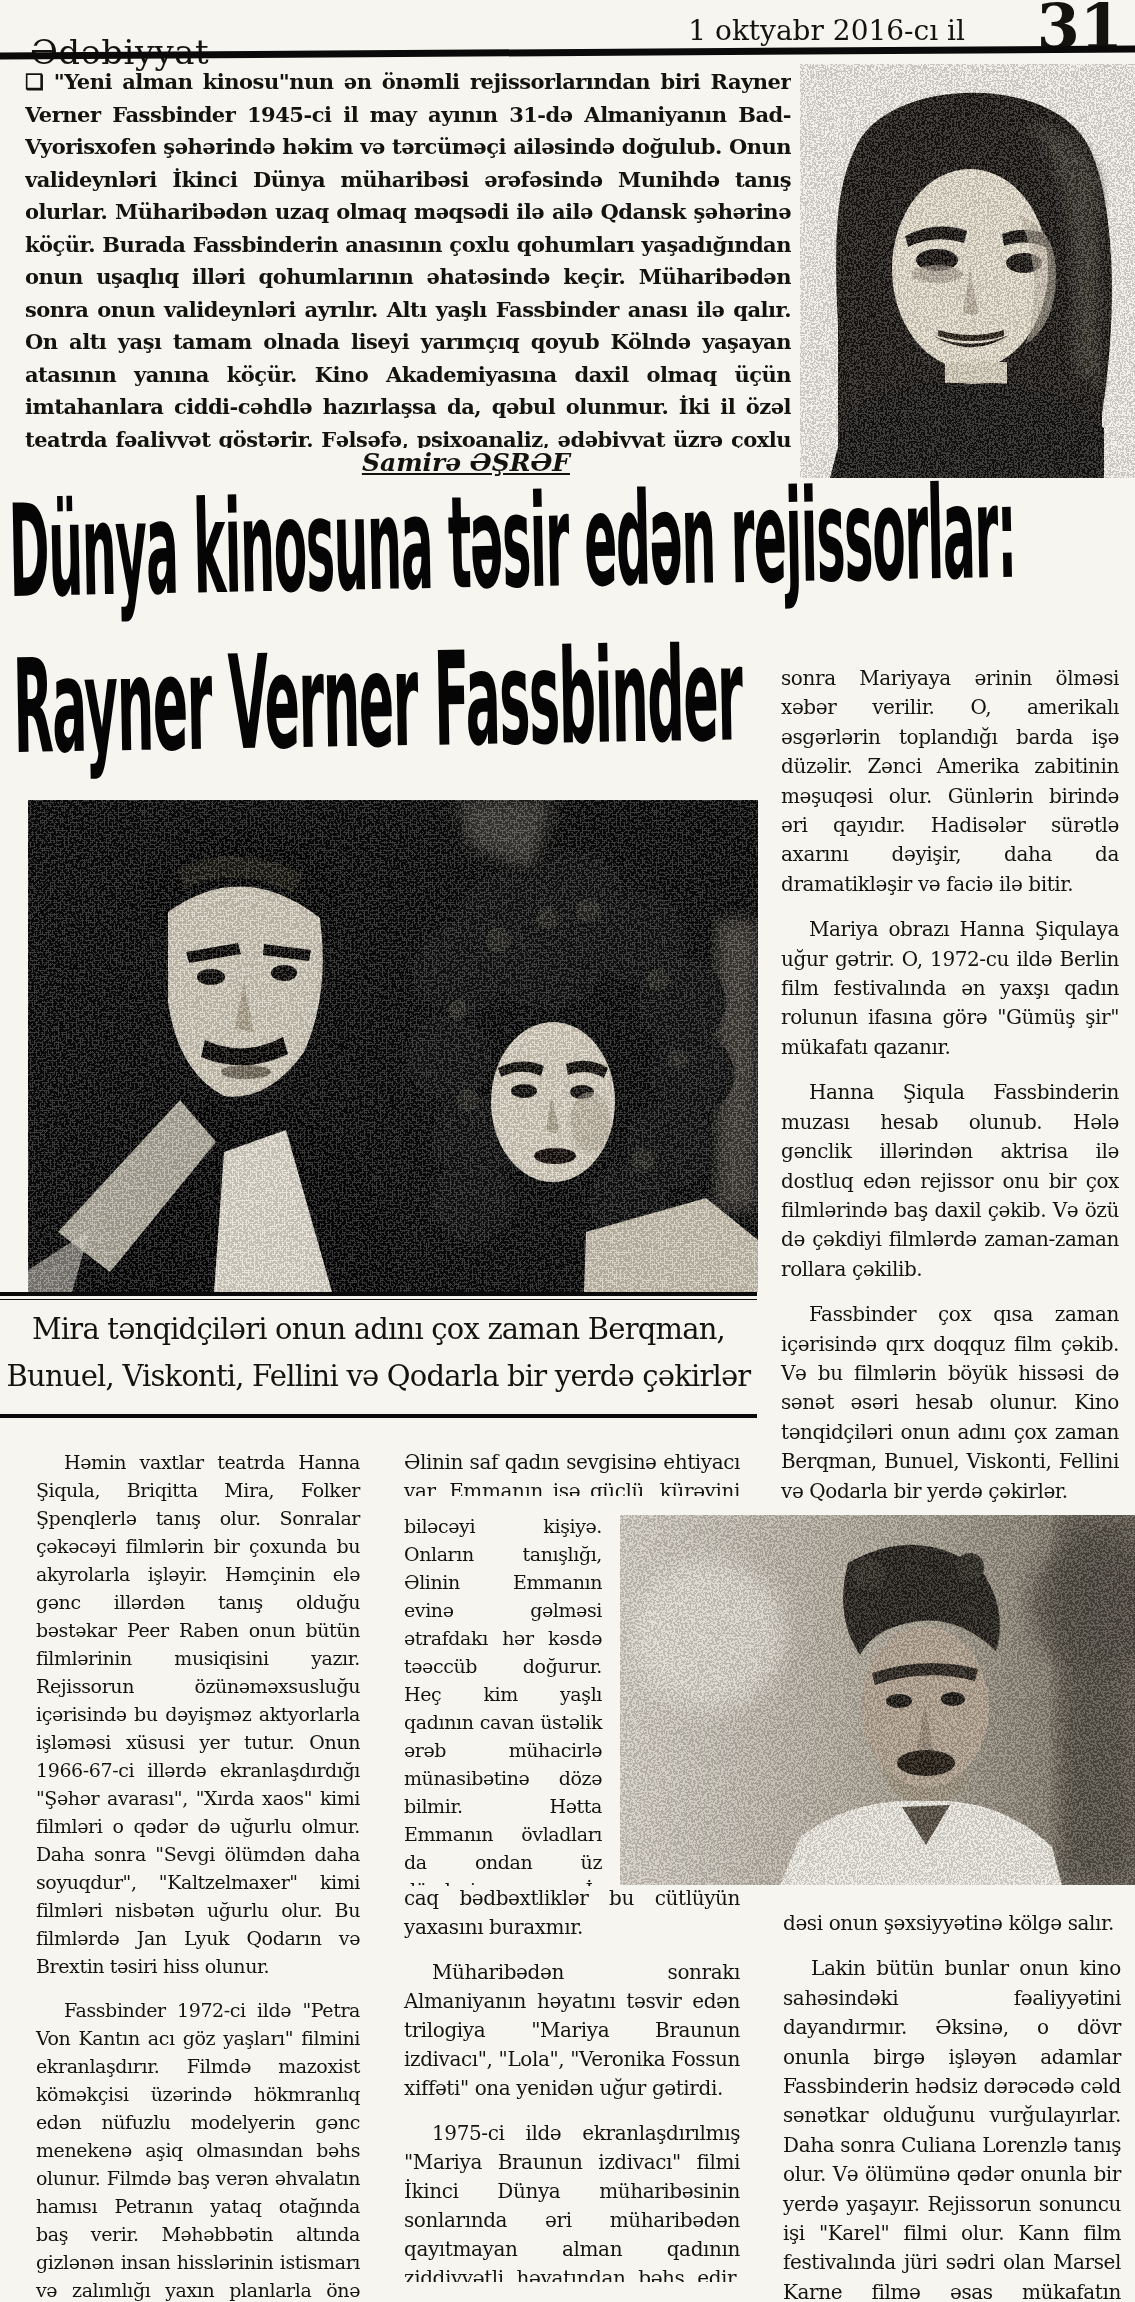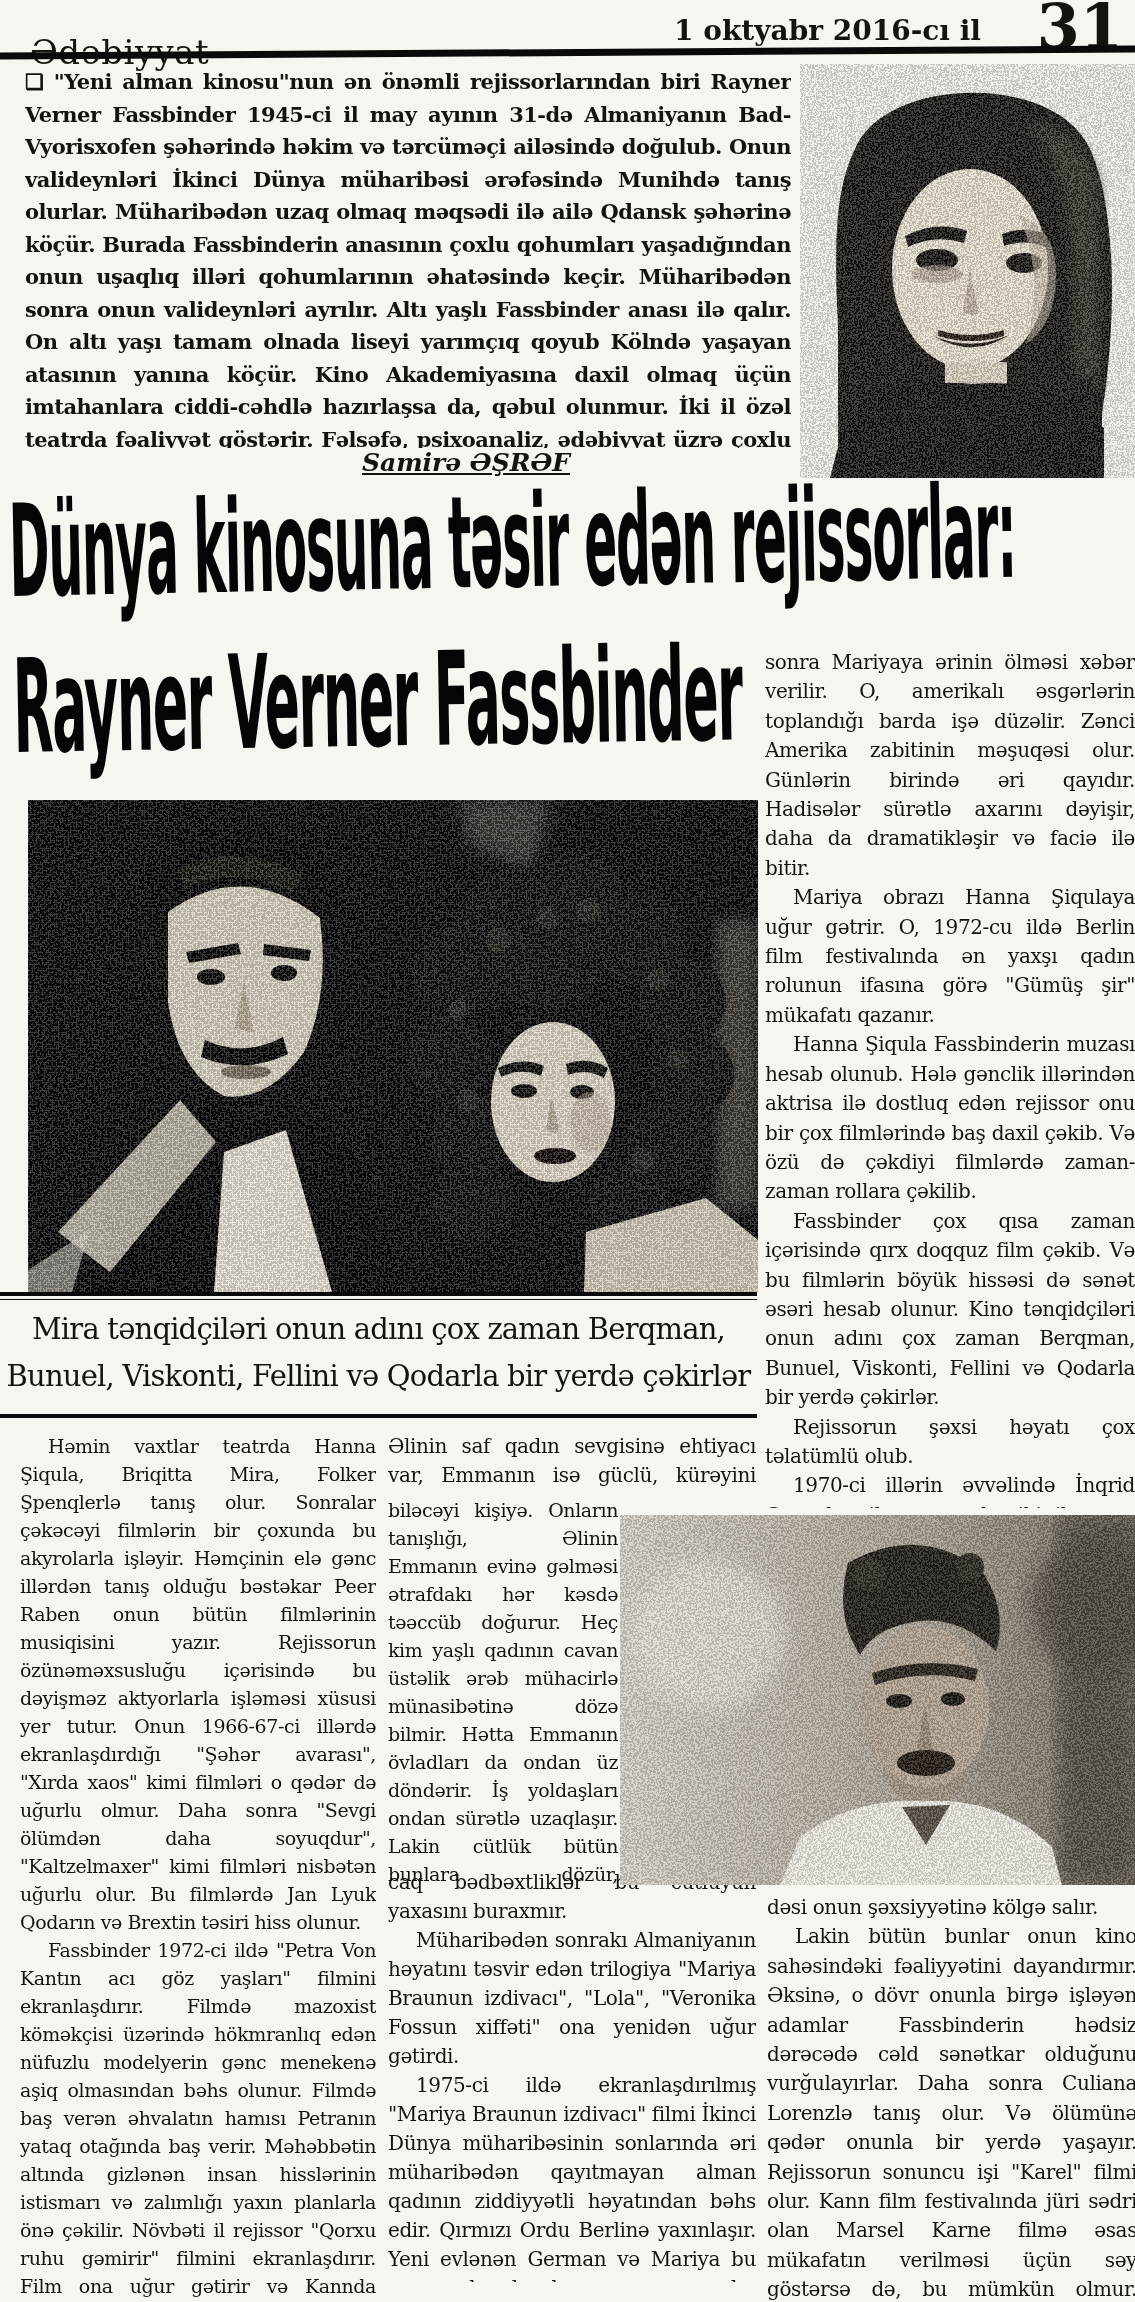--- a/index.html
+++ b/index.html
@@ -3,21 +3,21 @@
 <meta charset="utf-8">
 <style>
   html,body{margin:0;padding:0;background:#888;}
   .page{
     position:relative; width:1135px; height:2302px; overflow:hidden;
     background:#f7f5f0; color:#151310;
     font-family:"DejaVu Serif","Liberation Serif",serif;
   }
   
   .hdr-section{position:absolute;left:30px;top:6px;font-size:34px;font-weight:normal;letter-spacing:.5px;margin-top:26px;}
-  .hdr-date{position:absolute;right:154px;top:14px;font-size:28px;font-weight:bold;text-align:center;}
+  .hdr-date{position:absolute;right:170px;top:14px;font-size:28px;font-weight:normal;text-align:center;}
   .hdr-page{position:absolute;right:12px;top:-10px;font-size:62px;font-weight:bold;}
   .hdr-rule{position:absolute;left:0;top:49px;width:1140px;height:7px;background:#0a0a0a;transform:rotate(-0.35deg);}
   
   .intro{
     position:absolute;left:25px;top:66px;width:766px;height:382px;overflow:hidden;
     font-size:21px;font-weight:bold;line-height:32.5px;letter-spacing:-0.5px;
     text-align:justify;
   }
   .signature{
     position:absolute;left:330px;top:448px;width:240px;text-align:right;
@@ -33,21 +33,21 @@
   .photo-author{left:800px;top:64px;width:335px;height:414px;}
   .photo-couple{left:28px;top:800px;width:730px;height:492px;}
   .photo-man{left:620px;top:1515px;width:515px;height:370px;}
   
   .subhead-rule-top{position:absolute;left:0;top:1292px;width:757px;height:4px;background:#0a0a0a;}
   .subhead-rule-top2{position:absolute;left:0;top:1299px;width:757px;height:1px;background:#0a0a0a;}
   .subhead{position:absolute;left:0;top:1306px;width:757px;text-align:center;font-size:29px;line-height:47px;letter-spacing:-0.8px;}
   .subhead-rule-bot{position:absolute;left:0;top:1414px;width:757px;height:4px;background:#0a0a0a;}
   
   .col{position:absolute;text-align:justify;overflow:hidden;}
-  .col p{margin:0;text-indent:28px;}
+  .col p{margin:16px;text-indent:28px;}
   .col p.cont{text-indent:0;}
   .col-right-top{left:765px;top:648px;width:370px;height:860px;font-size:20px;line-height:29.4px;letter-spacing:-0.4px;}
   .col-right-bottom{left:767px;top:1893px;width:370px;height:409px;font-size:20px;line-height:29.4px;letter-spacing:-0.4px;}
   .col-left{left:20px;top:1432px;width:356px;height:870px;font-size:19px;line-height:28px;letter-spacing:-0.4px;}
   .col-mid-widetop{left:388px;top:1432px;width:368px;height:64px;font-size:20px;line-height:29px;letter-spacing:-0.4px;}
   .col-mid-narrow{left:388px;top:1496px;width:230px;height:390px;font-size:19px;line-height:28px;letter-spacing:-0.4px;}
   .col-mid-widebottom{left:388px;top:1868px;width:368px;height:414px;font-size:20px;line-height:29px;letter-spacing:-0.4px;}
 </style>
 </head>
 <body>

